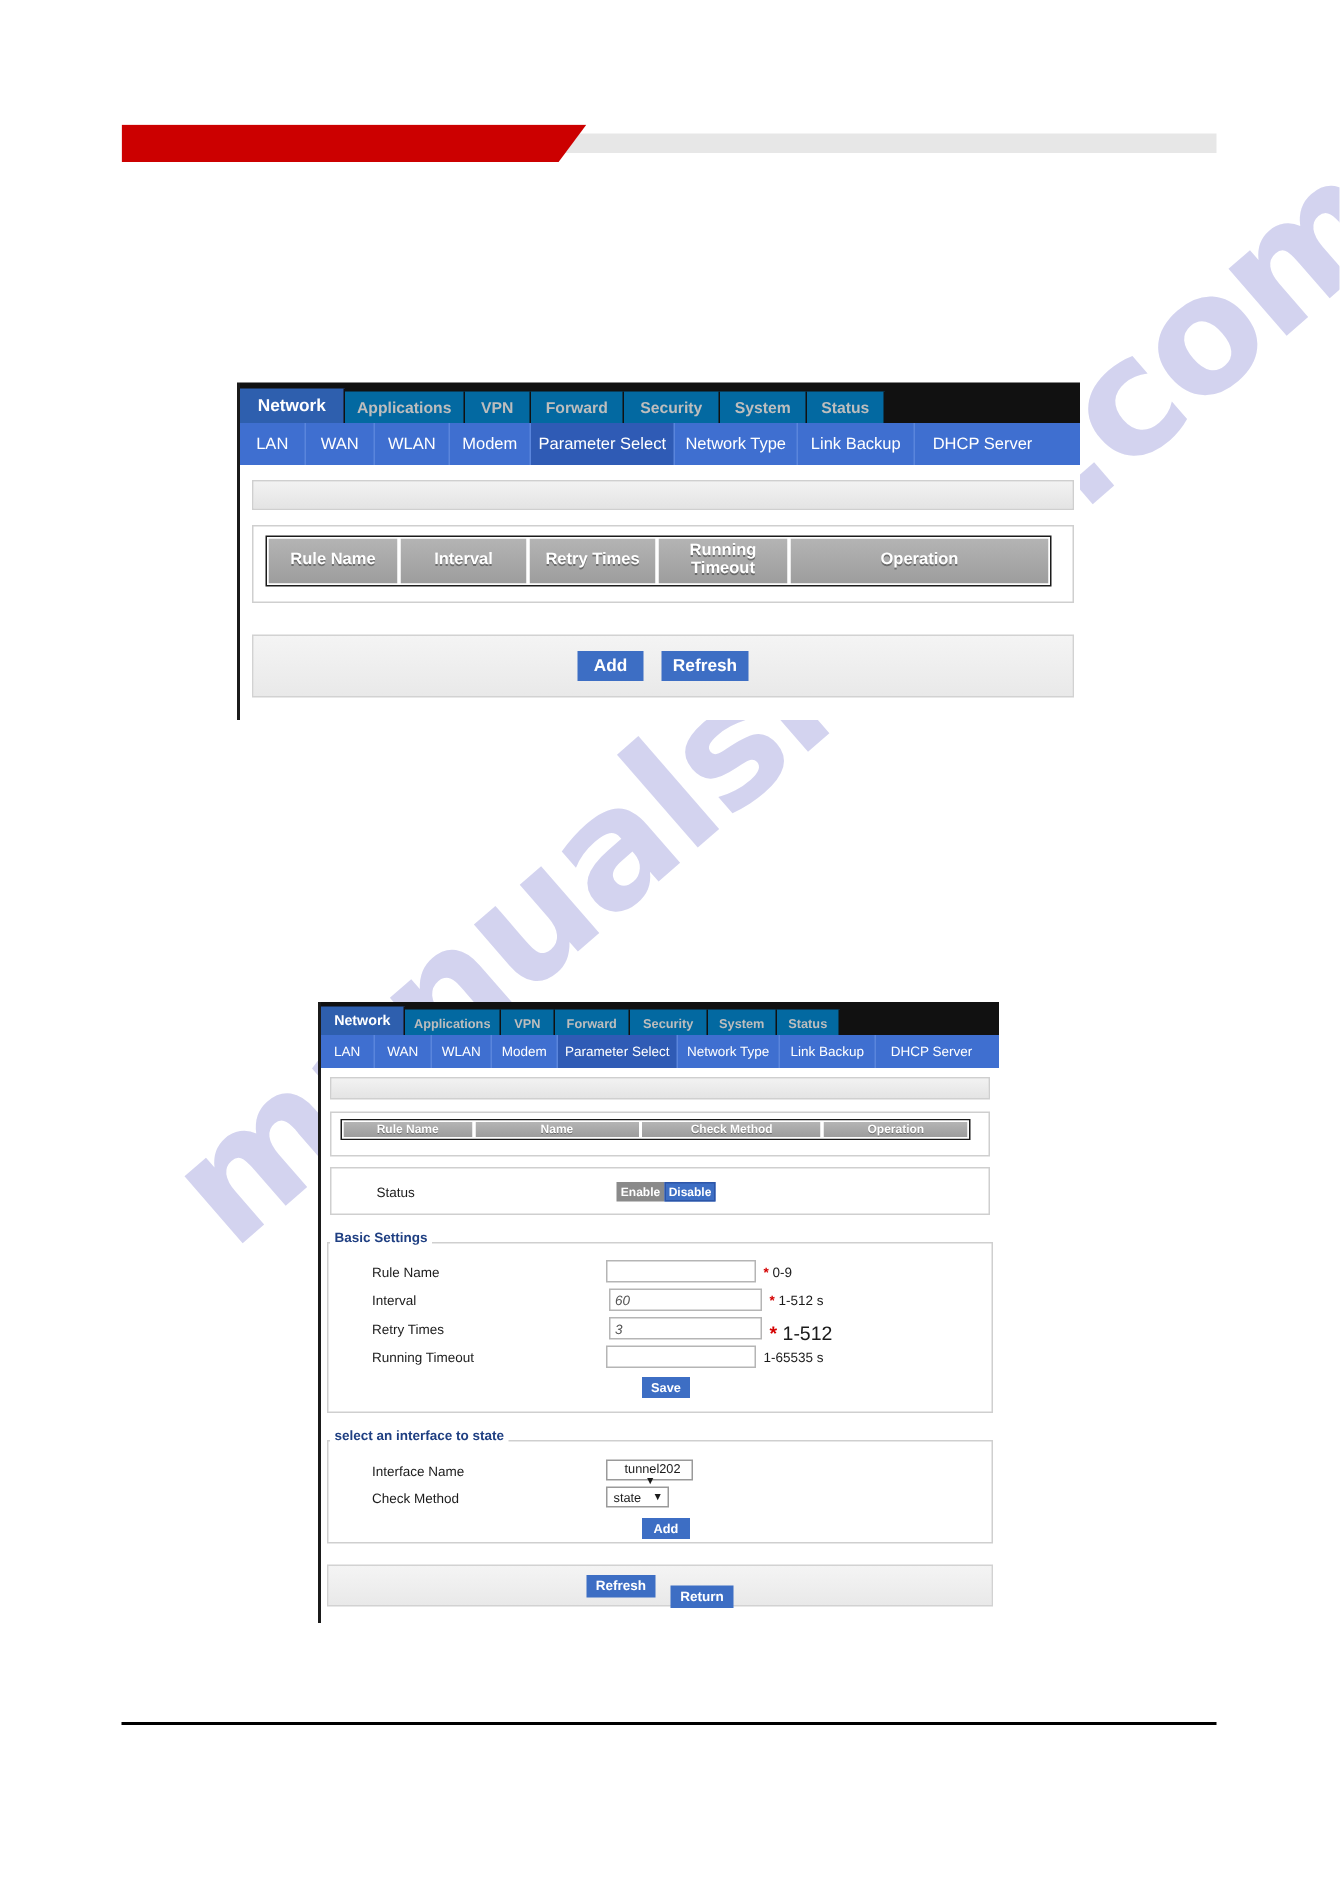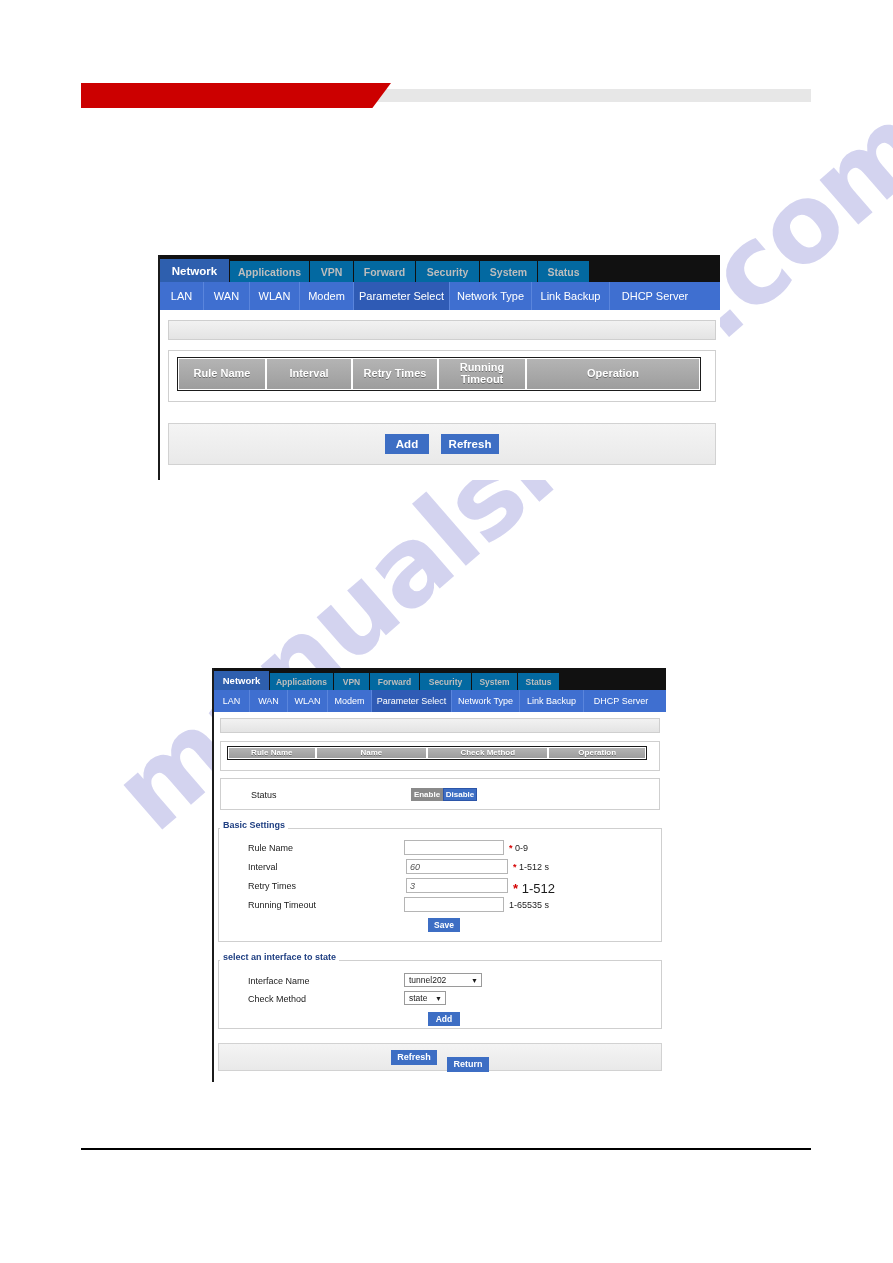--- a/index.html
+++ b/index.html
@@ -400,21 +400,21 @@
   </div>
   <div class="f-hint" style="left:297px; top:232px; font-size:9px;">1-65535 s</div>
 
   <div class="btn" style="position:absolute; left:216px; top:250px; width:32px; height:14px; font-size:8.5px;">Save</div>
 
   <div class="group" style="left:6px; top:292px; width:444px; height:69px;">
   </div>
   <div class="group-title" style="left:8px; top:284px; font-size:9px;">select an interface to state</div>
 
   <div class="f-label" style="left:36px; top:308px; font-size:9px;">Interface Name</div>
-  <div class="f-select" style="left:192px; top:305px; width:78px; height:14px; font-size:8.5px;">
+  <div class="f-select" style="left:192px; top:305px; width:58px; height:14px; font-size:8.5px;flex-direction:column;">
     <span class="val">tunnel202</span>
     <span class="caret">▼</span>
   </div>
 
   <div class="f-label" style="left:36px; top:326px; font-size:9px;">Check Method</div>
   <div class="f-select" style="left:192px; top:323px; width:42px; height:14px; font-size:8.5px;">
     <span class="val">state</span>
     <span class="caret">▼</span>
   </div>
 

